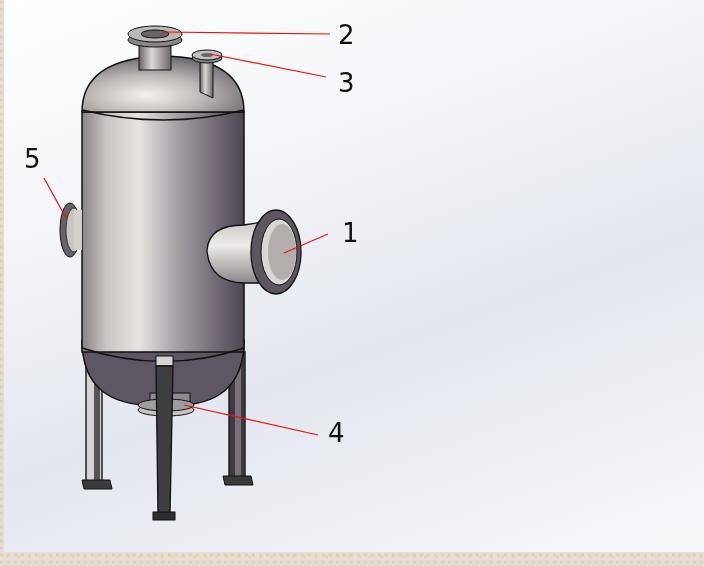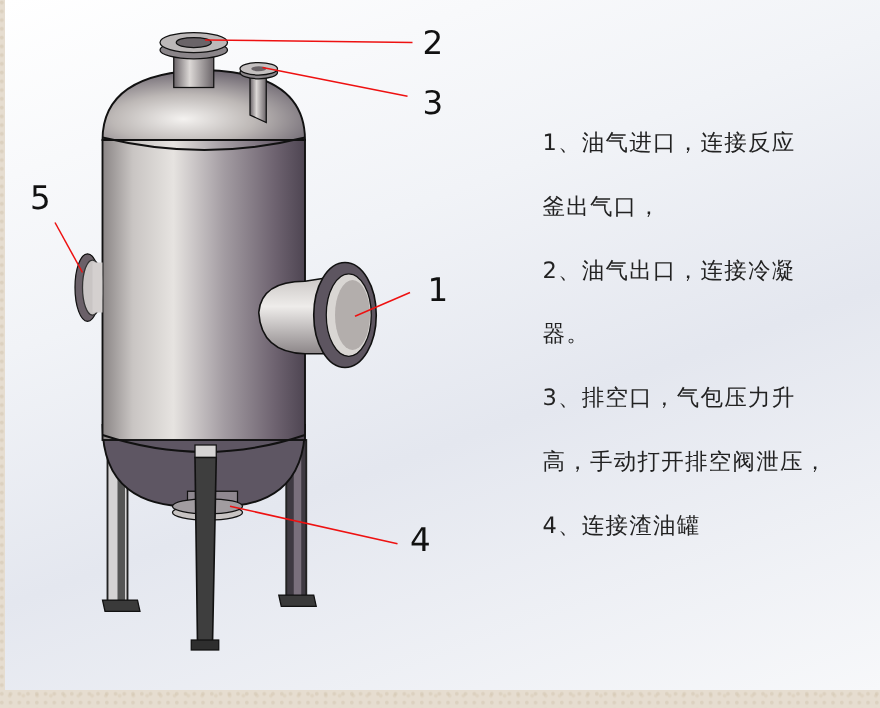--- a/index.html
+++ b/index.html
@@ -128,22 +128,13 @@
       </g>
     </svg>
 
     <div class="callout" style="left:334px; top:22px;">2</div>
     <div class="callout" style="left:334px; top:70px;">3</div>
     <div class="callout" style="left:338px; top:220px;">1</div>
     <div class="callout" style="left:20px; top:146px;">5</div>
     <div class="callout" style="left:324px; top:420px;">4</div>
   </div>
 
-  <div class="desc">
-    <div class="line">1、油气进口，连接反应</div>
-    <div class="line">釜出气口，</div>
-    <div class="line">2、油气出口，连接冷凝</div>
-    <div class="line">器。</div>
-    <div class="line">3、排空口，气包压力升</div>
-    <div class="line">高，手动打开排空阀泄压，</div>
-    <div class="line">4、连接渣油罐</div>
-  </div>
 </div>
 
 </body></html>

